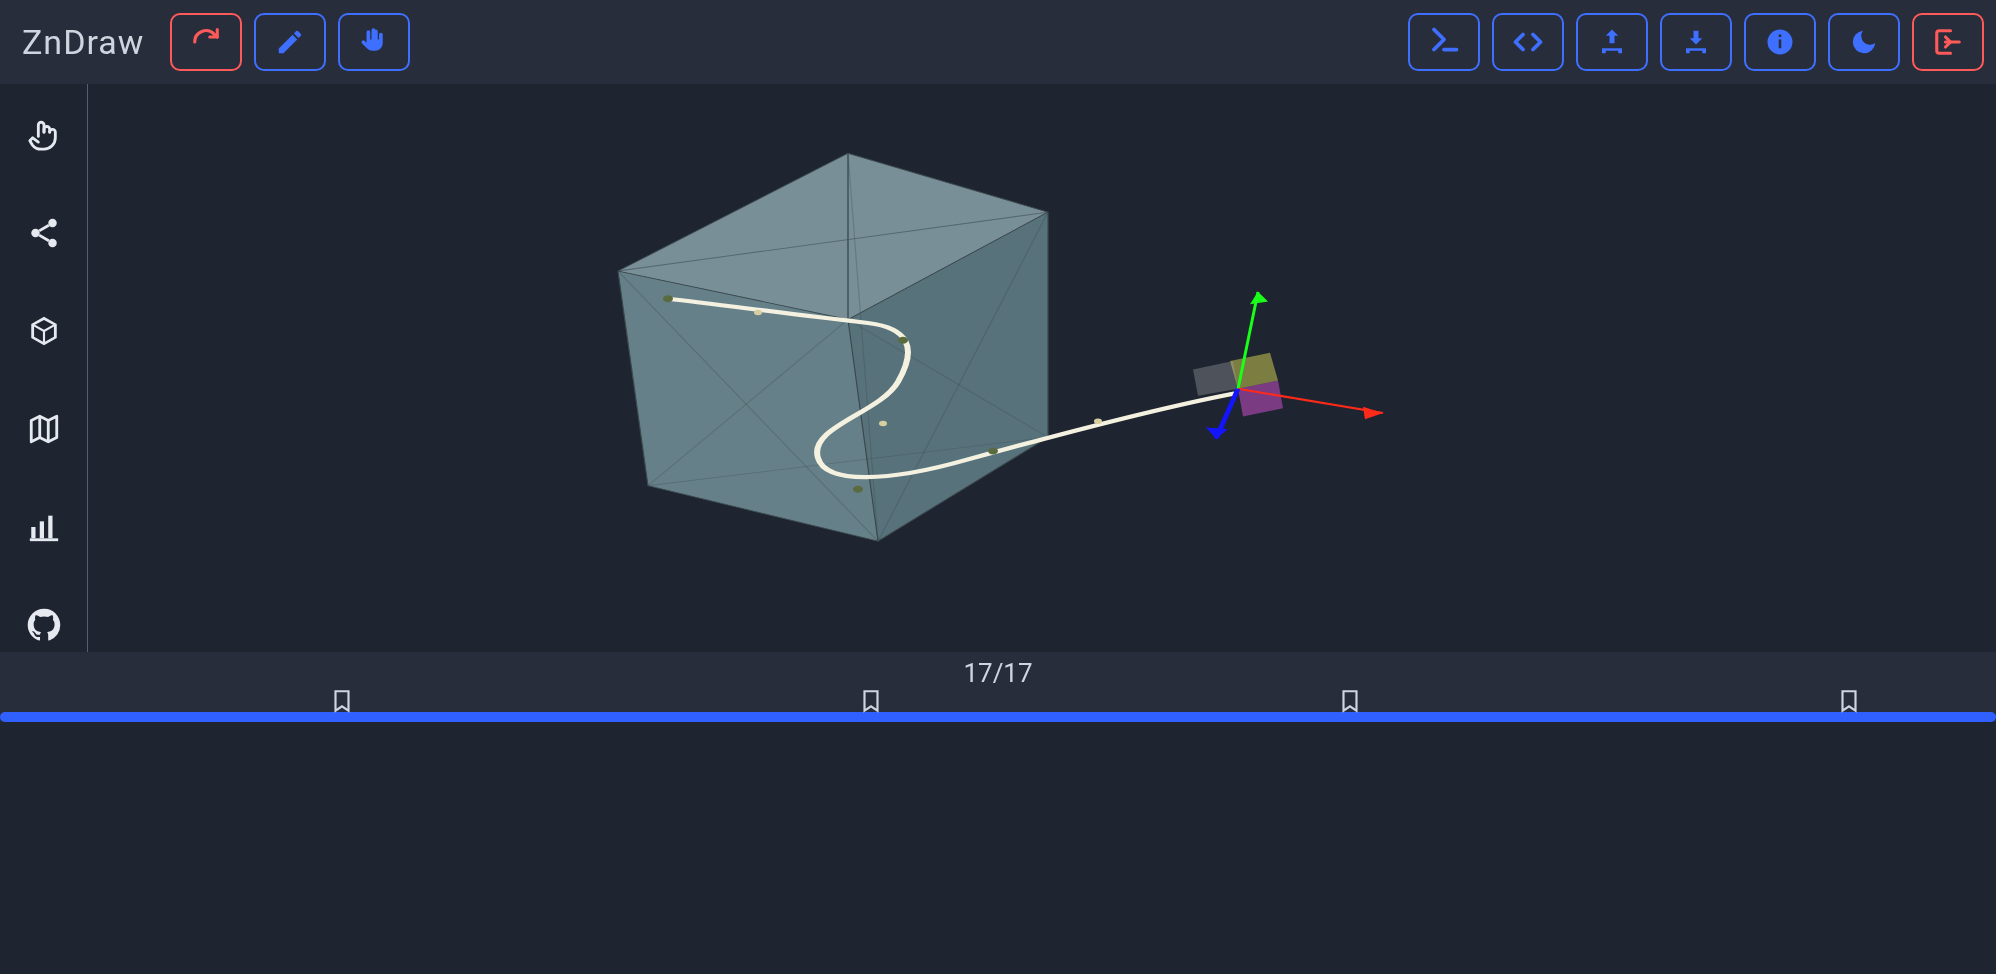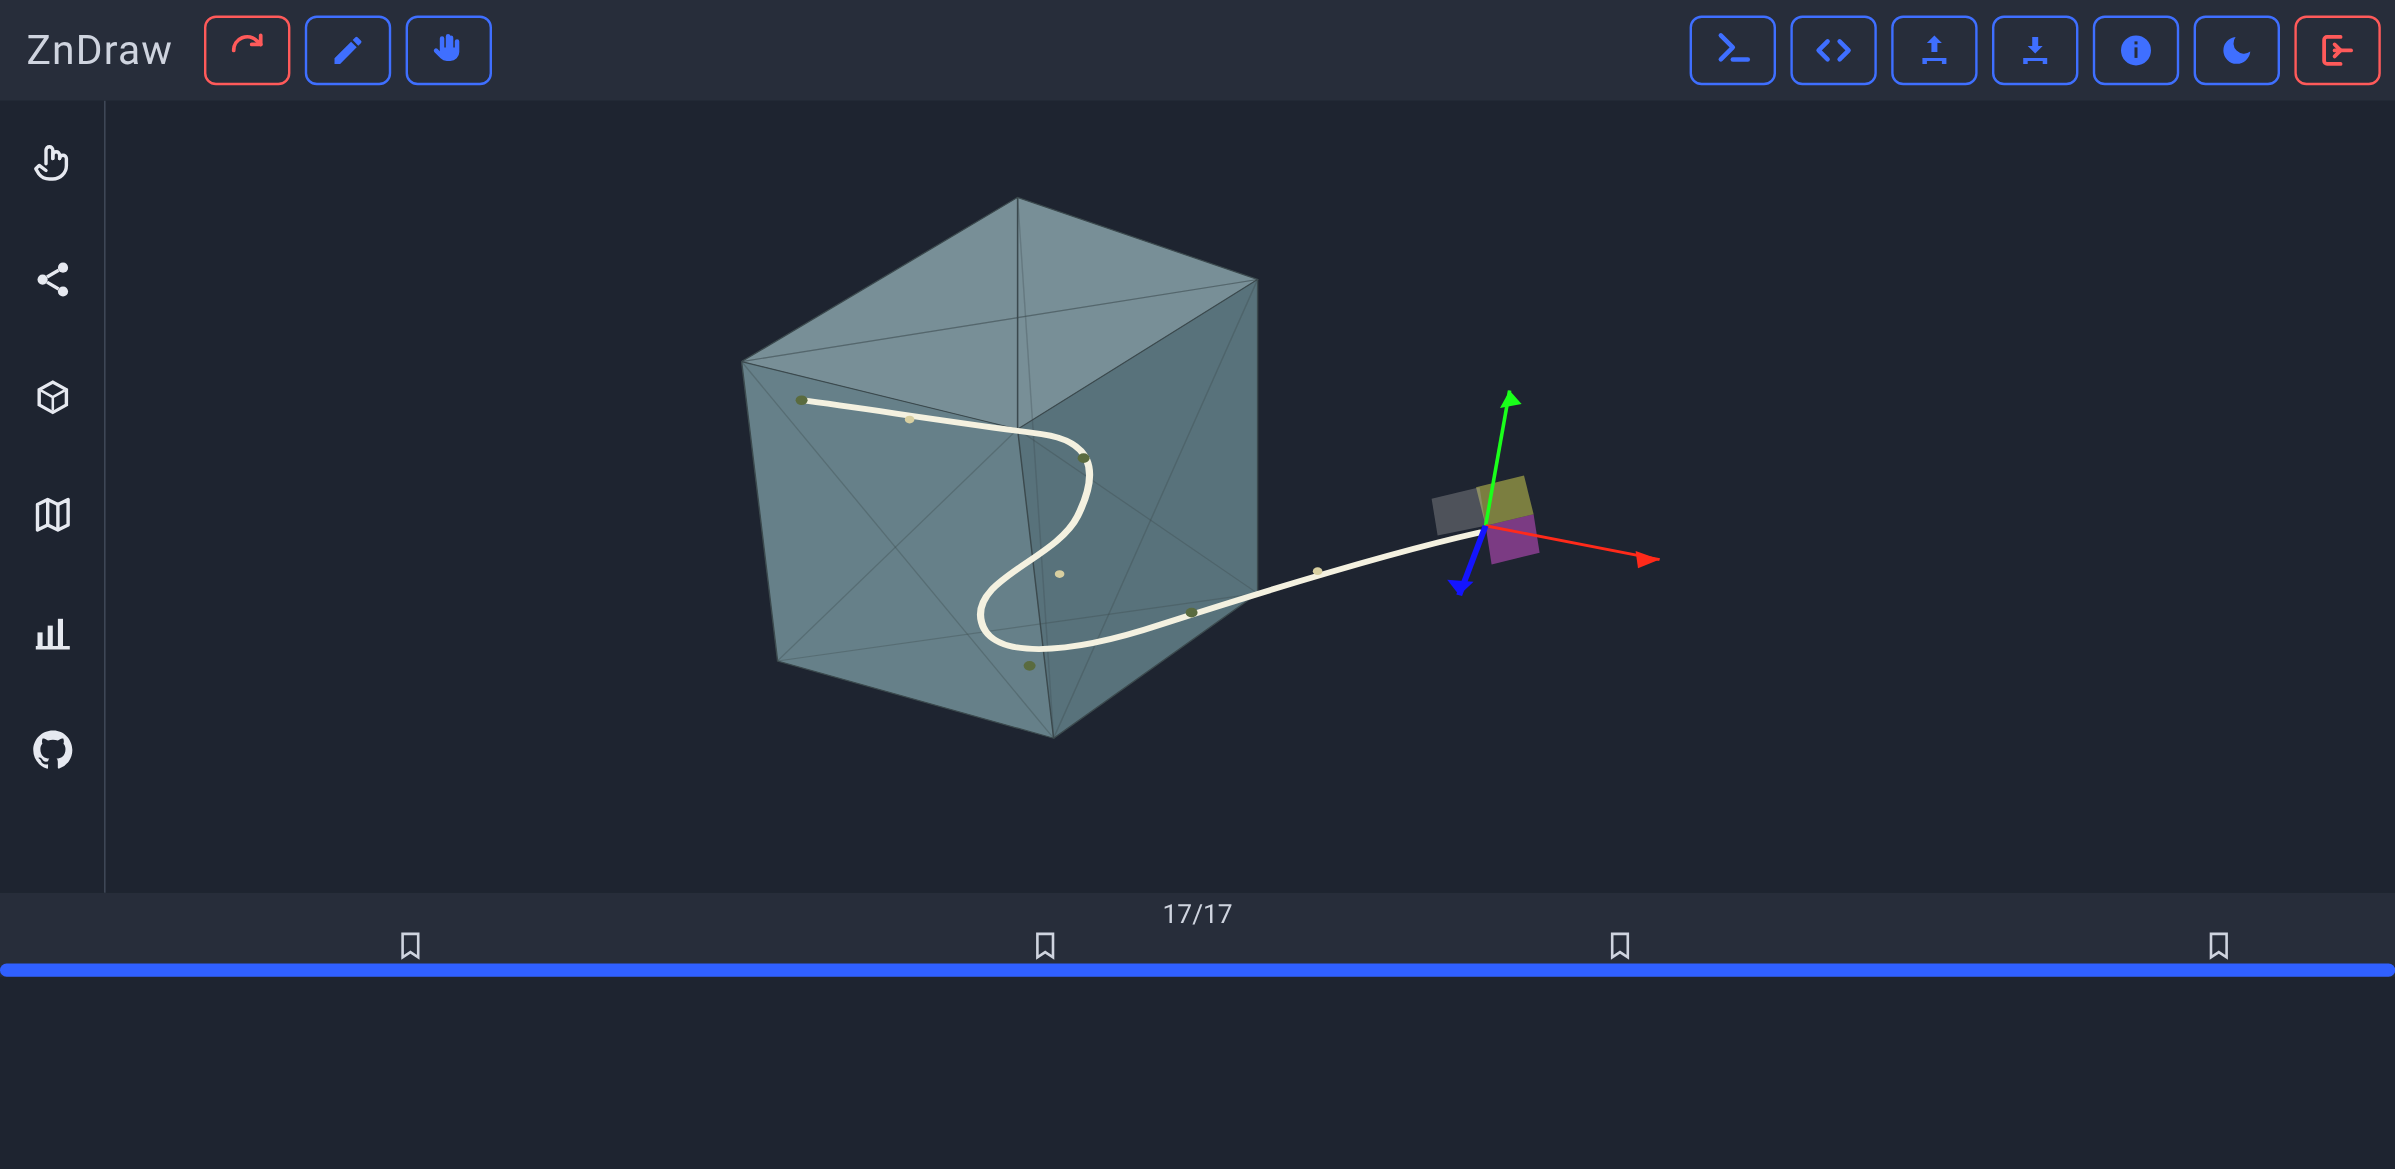--- a/index.html
+++ b/index.html
@@ -1,17 +1,17 @@
 <!DOCTYPE html>
 <html><head>
 <meta charset="utf-8">
 <style>
 * { margin:0; padding:0; box-sizing:border-box; }
 html,body { width:100%; height:100%; background:#1e2430; font-family:-apple-system,BlinkMacSystemFont,"Segoe UI",Roboto,sans-serif; color:#cfd4df; overflow:hidden; }
-.app { display:flex; flex-direction:column; width:1996px; height:814px; background:#1e2430; }
+.app { display:flex; flex-direction:column; width:1996px; height:722px; background:#1e2430; }
 
 
 .topbar { display:flex; align-items:center; height:84px; background:#272d3a; padding:0 12px; gap:16px; }
 .brand { font-size:34px; font-weight:400; color:#cfd4df; letter-spacing:1px; padding:0 10px; }
 .btn { display:inline-flex; align-items:center; justify-content:center; width:72px; height:58px; border-radius:10px; border:2px solid #3f6fff; background:transparent; cursor:pointer; color:#3f6fff; }
 .btn.danger { border-color:#ff5a5a; color:#ff5a5a; }
 .btn svg { width:30px; height:30px; }
 .btn-group { display:flex; gap:12px; }
 .spacer { flex:1; }
 
@@ -19,21 +19,21 @@
 .body { flex:1; display:flex; }
 .sidebar { width:88px; background:#1e2430; border-right:1px solid #555f70; padding-top:30px; display:flex; flex-direction:column; align-items:center; gap:56px; }
 .side-btn { width:42px; height:42px; display:flex; align-items:center; justify-content:center; color:#e6e9f0; cursor:pointer; }
 .side-btn svg { width:34px; height:34px; }
 
 .viewport { flex:1; position:relative; background:#1e2430; overflow:hidden; }
 .viewport svg.scene { position:absolute; inset:0; width:100%; height:100%; }
 
 
 .footer { height:70px; background:#272d3a; position:relative; display:flex; flex-direction:column; }
-.frame-label { text-align:center; font-size:22px; color:#cfd4df; padding:6px 0 0 0; }
+.frame-label { text-align:center; font-size:26px; color:#cfd4df; padding:6px 0 0 0; }
 .bookmarks { position:relative; height:28px; }
 .bookmark { position:absolute; top:0; color:#cfd4df; }
 .bookmark svg { width:26px; height:26px; }
 .progress { height:12px; background:#3060ff; width:100%; border-radius:6px; margin-top:2px; }
 
 </style>
 </head>
 <body>
 
 <div class="app">

